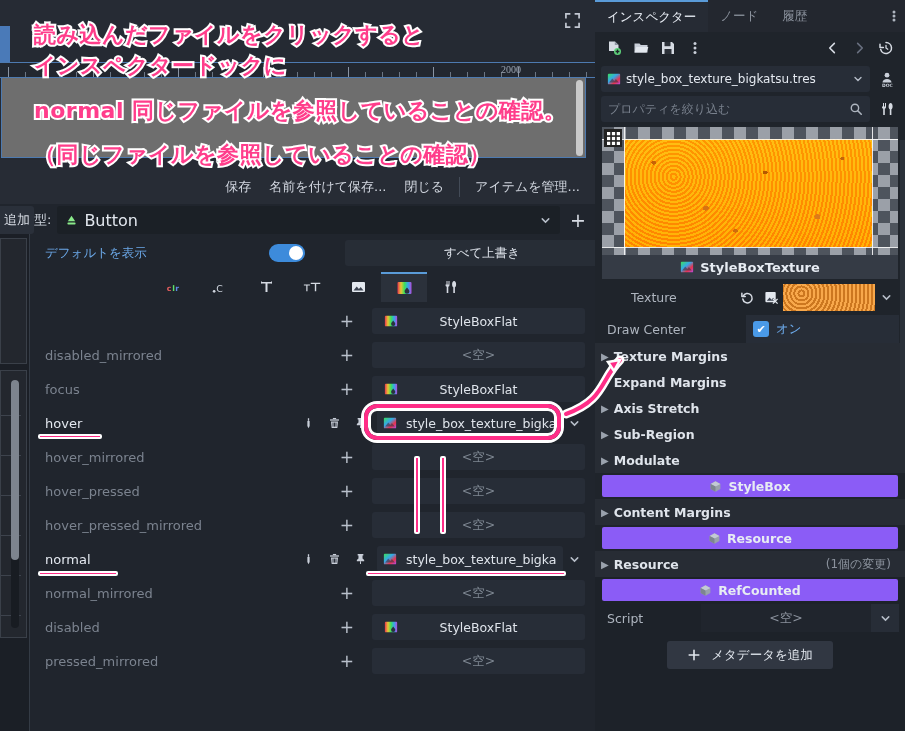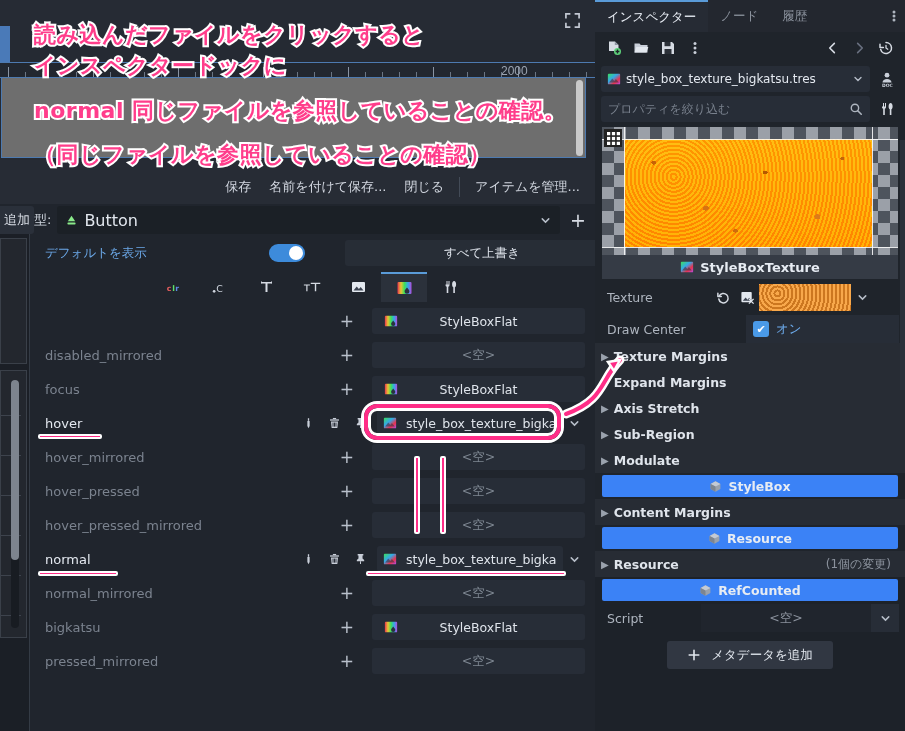--- a/index.html
+++ b/index.html
@@ -39,22 +39,22 @@
   #ruler {
     position: absolute; left: 0; top: 62px; width: 595px; height: 16px;
     background: #22272f;
     border-top: 1px solid #4d7ab0;
     border-bottom: 1px solid #4d7ab0;
   }
   .tick { position: absolute; bottom: 0; width: 1px; background: #6b7684; }
   .tick.major { height: 10px; background: #8a94a3; }
   .tick.minor { height: 5px; }
   .ruler-lab {
-    position: absolute; top: 1px; font-size: 12px; color: #9aa3b0;
-    font-family: Liberation Sans, sans-serif;
+    position: absolute; top: 1px; font-size: 10px; color: #9aa3b0;
+    font-family: Liberation Serif, serif;
   }
   #canvas-area {
     position: absolute; left: 1px; top: 78px; width: 585px; height: 80px;
     background: #6e6e6e;
     border: 1px solid #4d7ab0; border-top: none;
   }
   #canvas-scroll {
     position: absolute; right: 2px; top: 2px; width: 7px; height: 76px;
     background: #c9c9c9; border-radius: 4px;
   }
@@ -243,26 +243,26 @@
     display: flex; align-items: center; justify-content: center; gap: 6px;
   }
   #preview-label .txt { font-size: 13px; font-weight: bold; color: #e7ecf3; }
 
   .irow { height: 26px; display: flex; align-items: center; padding: 0 6px; }
   .irow .lbl { font-size: 12.5px; color: #aeb5bf; }
   .irow.sect { background: #272c34; }
   .irow.sect .lbl { color: #dfe4eb; font-weight: bold; }
   .chev-r { color: #9aa2ad; font-size: 10px; margin-right: 5px; }
   .ibanner {
-    margin: 2px 7px; height: 22px; background: #3b82f6; border-radius: 2px;
+    margin: 2px 7px; height: 22px; background: #8b5cf6; border-radius: 2px;
     display: flex; align-items: center; justify-content: center; gap: 6px;
     font-size: 12.5px; font-weight: bold; color: #e7ecf3;
   }
   #texture-row { height: 36px; display: flex; align-items: center; padding: 0 6px; gap: 0; }
-  #texture-row .lbl { font-size: 12.5px; color: #aeb5bf; width: 110px; padding-left: 6px; }
+  #texture-row .lbl { font-size: 12.5px; color: #aeb5bf; width: 110px; padding-left: 6px; margin-left: 24px; }
   #tex-thumb {
     width: 92px; height: 27px;
     background:
       repeating-radial-gradient(circle at 20% 35%, #e8a352 0 2px, #c2782c 2px 4px),
       linear-gradient(#e09a48, #d98c38);
     filter: contrast(1.15);
   }
   #draw-center-row {
     height: 28px; display: flex; align-items: center; padding: 0 6px;
   }
@@ -646,21 +646,21 @@
           </div>
         </div>
         <div class="prow dim">
           <div class="pname">normal_mirrored</div>
           <div class="plus">+</div>
           <div class="pval empty">
             <span>&lt;空&gt;</span>
           </div>
         </div>
         <div class="prow dim">
-          <div class="pname">bigkatsu</div>
+          <div class="pname">disabled</div>
           <div class="plus">+</div>
           <div class="pval" style="position: relative;">
             <span style="position: absolute; margin-left: -175px;">
               <svg class="icon-svg" width="14" height="14" viewBox="0 0 16 16">
                 <defs>
                   <linearGradient id="rg" x1="0" y1="0" x2="1" y2="0">
                     <stop offset="0%" stop-color="#e8344e"></stop>
                     <stop offset="25%" stop-color="#e8c534"></stop>
                     <stop offset="50%" stop-color="#3ce05a"></stop>
                     <stop offset="75%" stop-color="#34a8e8"></stop>

